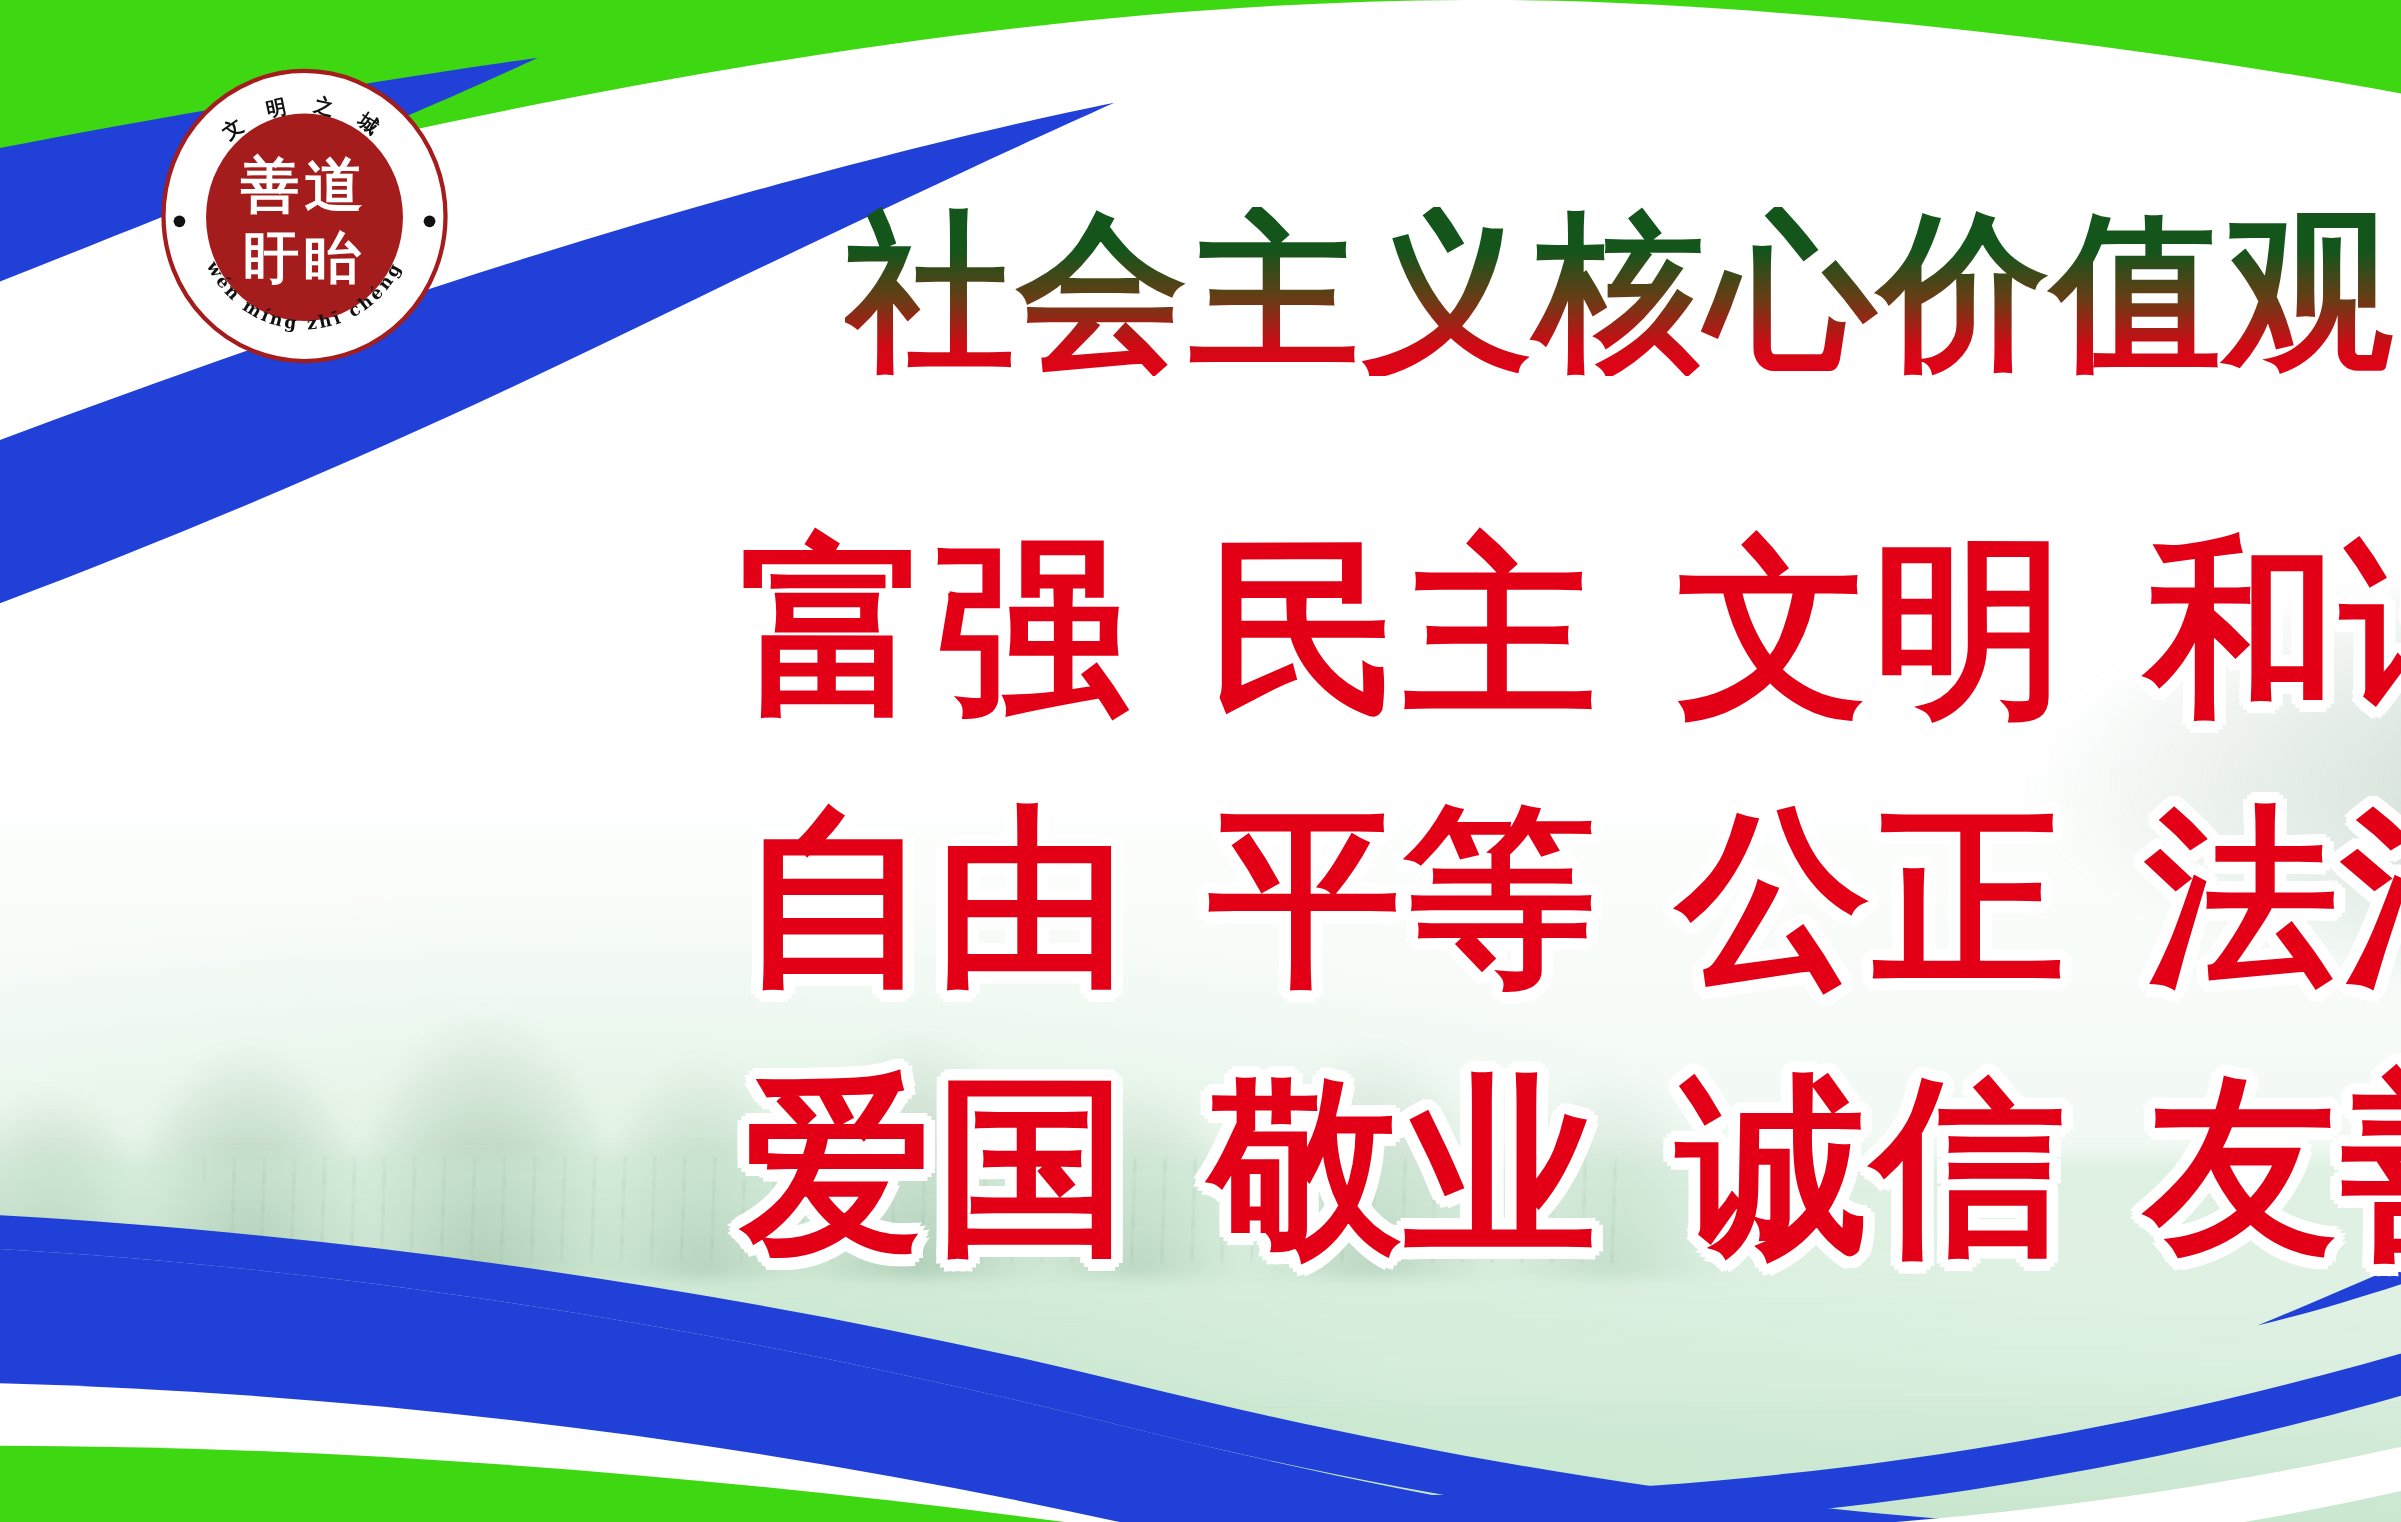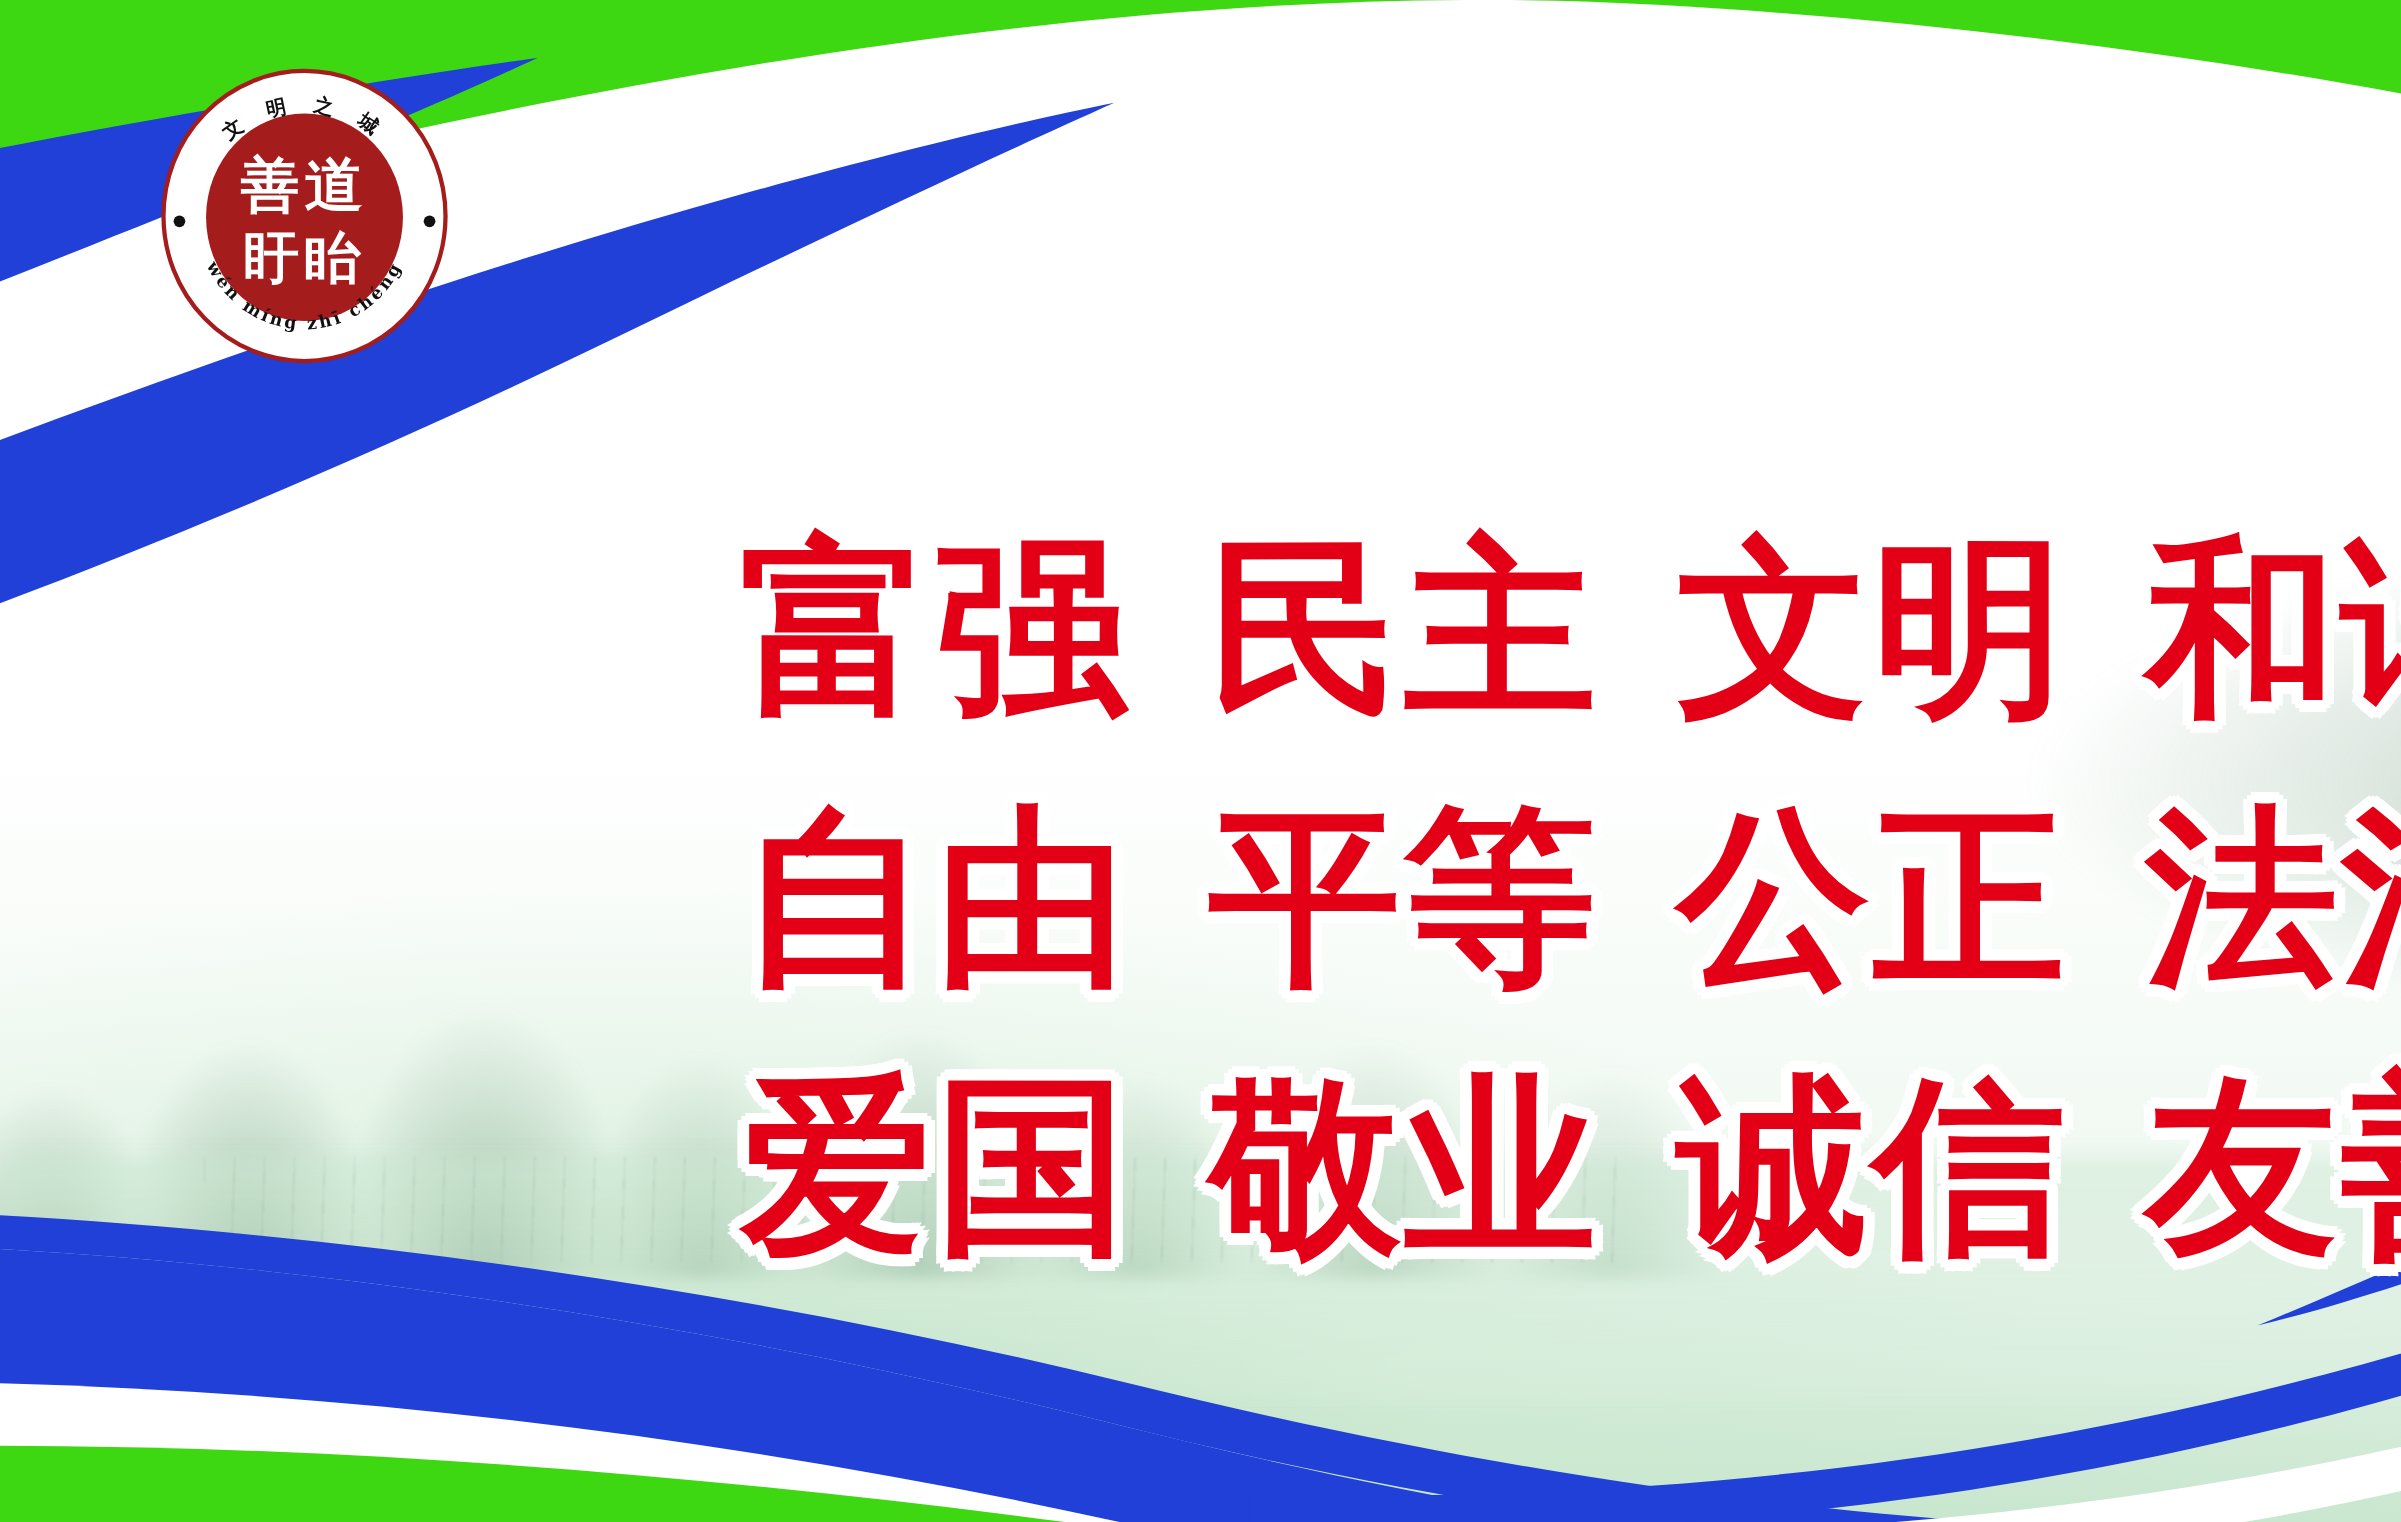--- a/index.html
+++ b/index.html
@@ -170,20 +170,21 @@
     </text>
 
     <text font-size="13" font-weight="bold" fill="#111" font-family="'DejaVu Serif','Liberation Serif',serif" letter-spacing="2.2">
       <textPath href="#arcBottom" startOffset="50%" text-anchor="middle">wén míng zhī chéng</textPath>
     </text>
 
     <text x="110" y="104" text-anchor="middle" font-size="44" font-weight="bold" fill="#ffffff" font-family="'DejaVu Sans','Liberation Sans',sans-serif" letter-spacing="4">善道</text>
     <text x="110" y="158" text-anchor="middle" font-size="42" font-weight="bold" fill="#ffffff" font-family="'DejaVu Sans','Liberation Sans',sans-serif" letter-spacing="4">盱眙</text>
   </svg>
 
+  <div id="headline">社会主义核心价值观</div>
 
   <div id="values">
     <div class="value-line">
       <span>富强</span><span class="gap"></span><span>民主</span><span class="gap"></span><span>文明</span><span class="gap"></span><span>和谐</span>
     </div>
     <div class="value-line">
       <span>自由</span><span class="gap"></span><span>平等</span><span class="gap"></span><span>公正</span><span class="gap"></span><span>法治</span>
     </div>
     <div class="value-line">
       <span>爱国</span><span class="gap"></span><span>敬业</span><span class="gap"></span><span>诚信</span><span class="gap"></span><span>友善</span>

